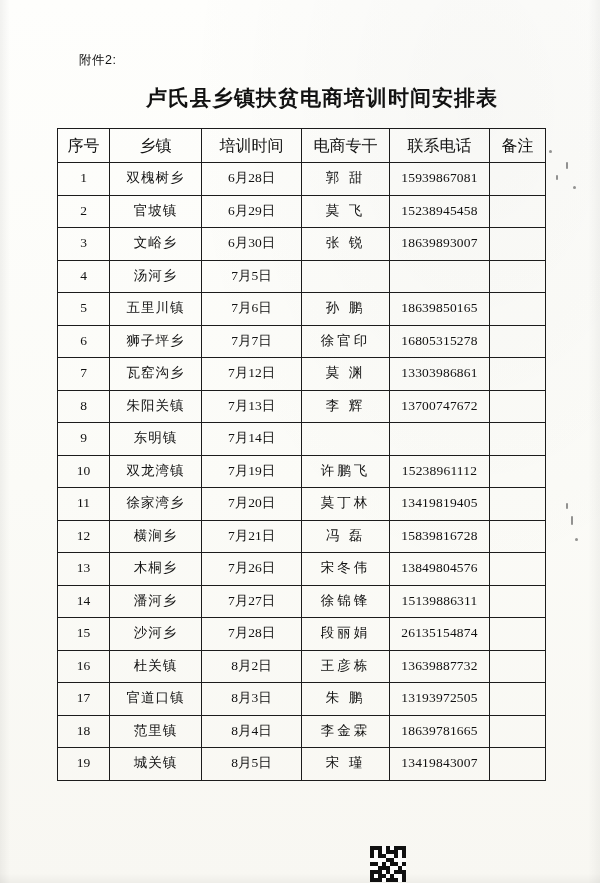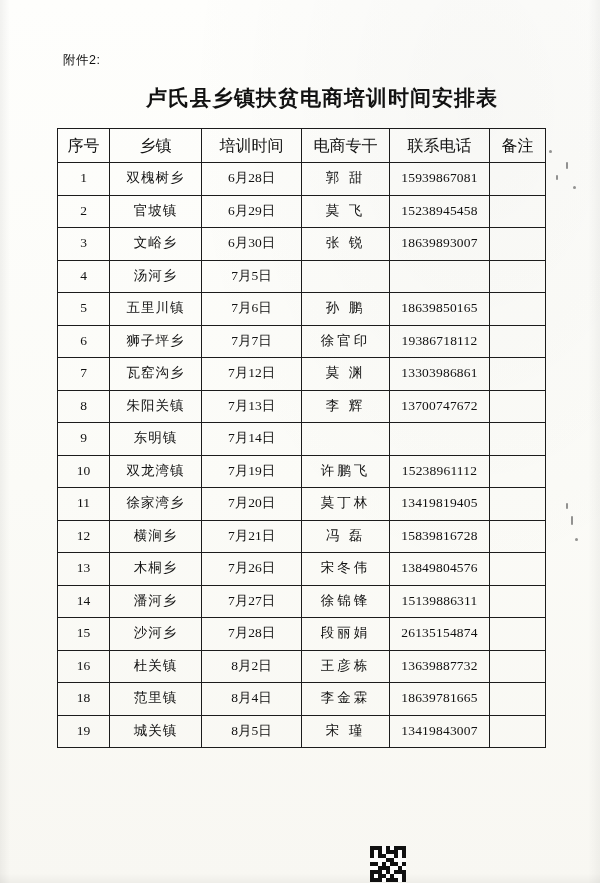--- a/index.html
+++ b/index.html
@@ -29,21 +29,21 @@
     position: absolute;
     left: 0; top: 0; right: 0; bottom: 0;
     background:
       linear-gradient(90deg, rgba(0,0,0,0.05) 0px, rgba(0,0,0,0) 10px),
       linear-gradient(270deg, rgba(0,0,0,0.04) 0px, rgba(0,0,0,0) 12px),
       linear-gradient(0deg, rgba(0,0,0,0.04) 0px, rgba(0,0,0,0) 10px);
     pointer-events: none;
   }
   .attachment-label {
     position: absolute;
-    left: 63px;
+    left: 79px;
     top: 52px;
     font-size: 12.5px;
     letter-spacing: 0.5px;
     font-family: "Liberation Sans", sans-serif;
   }
   .doc-title {
     position: absolute;
     left: 0;
     right: 0;
     top: 84px;
@@ -189,21 +189,21 @@
           <td class="num-cell">7月6日</td>
           <td class="name-cell">孙 鹏</td>
           <td class="phone-cell">18639850165</td>
           <td class=""></td>
         </tr>
         <tr>
           <td class="num-cell">6</td>
           <td class="town-cell">狮子坪乡</td>
           <td class="num-cell">7月7日</td>
           <td class="name-cell">徐官印</td>
-          <td class="phone-cell">19386718112</td>
+          <td class="phone-cell">16805315278</td>
           <td class=""></td>
         </tr>
         <tr>
           <td class="num-cell">7</td>
           <td class="town-cell">瓦窑沟乡</td>
           <td class="num-cell">7月12日</td>
           <td class="name-cell">莫 渊</td>
           <td class="phone-cell">13303986861</td>
           <td class=""></td>
         </tr>
@@ -270,20 +270,28 @@
           <td class="name-cell">段丽娟</td>
           <td class="phone-cell">26135154874</td>
           <td class=""></td>
         </tr>
         <tr>
           <td class="num-cell">16</td>
           <td class="town-cell">杜关镇</td>
           <td class="num-cell">8月2日</td>
           <td class="name-cell">王彦栋</td>
           <td class="phone-cell">13639887732</td>
+          <td class=""></td>
+        </tr>
+        <tr>
+          <td class="num-cell">17</td>
+          <td class="town-cell">官道口镇</td>
+          <td class="num-cell">8月3日</td>
+          <td class="name-cell">朱 鹏</td>
+          <td class="phone-cell">13193972505</td>
           <td class=""></td>
         </tr>
         <tr>
           <td class="num-cell">18</td>
           <td class="town-cell">范里镇</td>
           <td class="num-cell">8月4日</td>
           <td class="name-cell">李金霖</td>
           <td class="phone-cell">18639781665</td>
           <td class=""></td>
         </tr>

